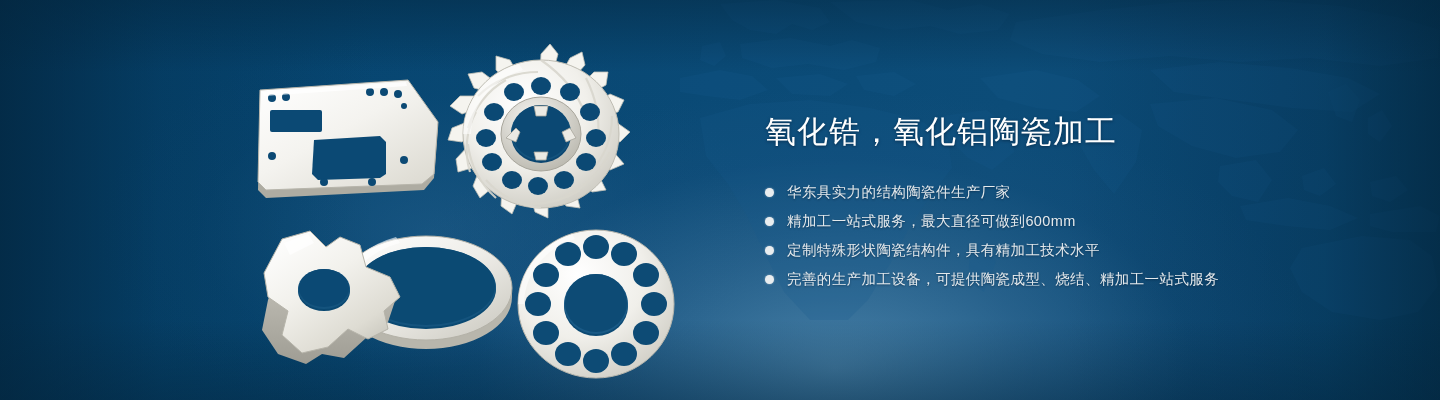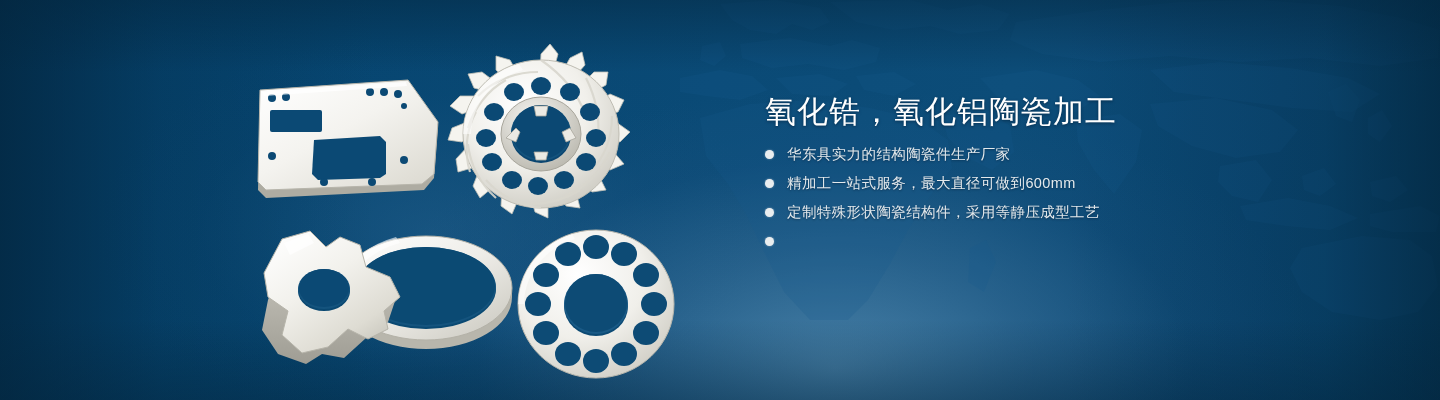--- a/index.html
+++ b/index.html
@@ -47,33 +47,33 @@
   
   .parts{
     position:absolute; left:0; top:0;
     width:720px; height:400px;
   }
   .part{ position:absolute; }
 
   
   .copy{
     position:absolute;
-    left:765px; top:96px;
+    left:765px; top:116px;
     width:620px;
   }
   .headline{
     font-size:31px;
     line-height:1;
     color:#ffffff;
     letter-spacing:1px;
     font-weight:400;
     text-shadow:0 1px 3px rgba(0,20,40,.55);
     white-space:nowrap;
   }
-  .bullets{ margin-top:15px; list-style:none; }
+  .bullets{ margin-top:33px; list-style:none; }
   .bullet{
     display:flex; align-items:center;
     height:25px;
     margin-bottom:4px;
   }
   .dot{
     width:9px; height:9px;
     border-radius:50%;
     background:#e9edef;
     flex:0 0 auto;
@@ -347,22 +347,23 @@
       <li class="bullet">
         <span class="dot"></span>
         <span class="bullet-text">华东具实力的结构陶瓷件生产厂家</span>
       </li>
       <li class="bullet">
         <span class="dot"></span>
         <span class="bullet-text">精加工一站式服务，最大直径可做到600mm</span>
       </li>
       <li class="bullet">
         <span class="dot"></span>
-        <span class="bullet-text">定制特殊形状陶瓷结构件，采用等静压成型工艺</span>
+        <span class="bullet-text">定制特殊形状陶瓷结构件，具有精加工技术水平</span>
       </li>
       <li class="bullet">
         <span class="dot"></span>
+        <span class="bullet-text">完善的生产加工设备，可提供陶瓷成型、烧结、精加工一站式服务</span>
       </li>
     </ul>
 
   </div>
 
 </div>
 
 </body></html>

